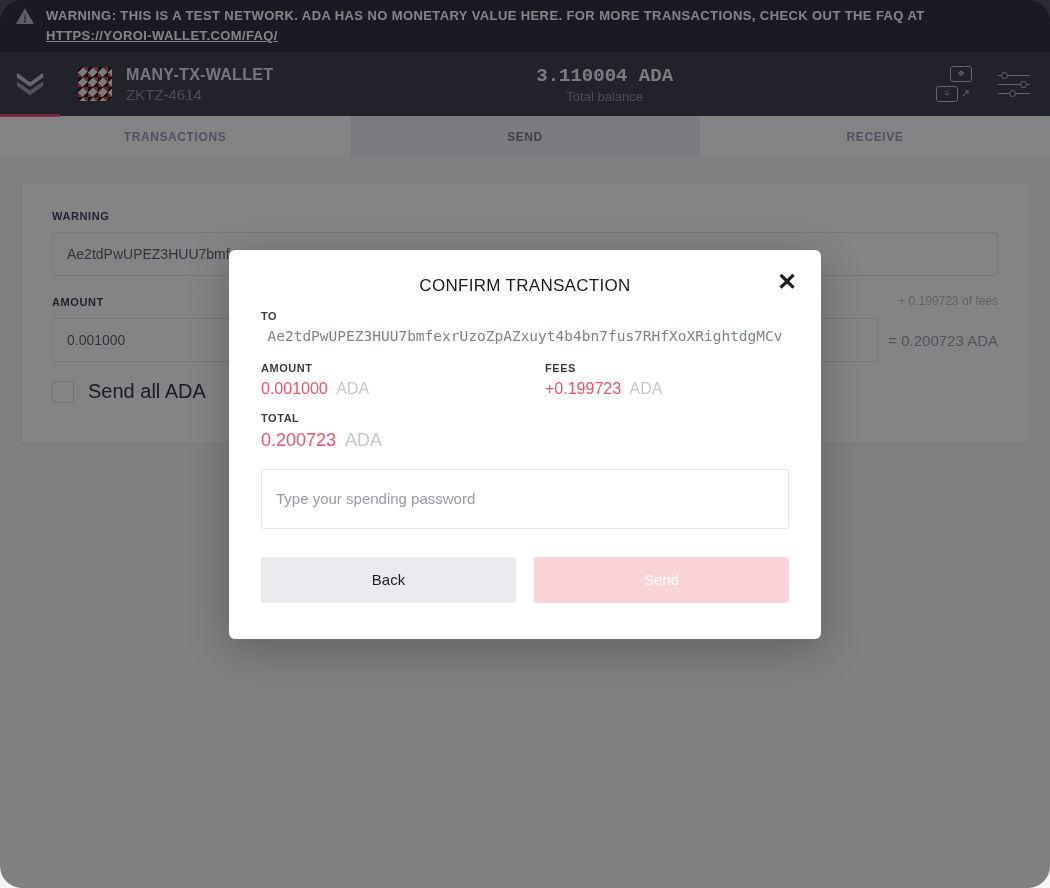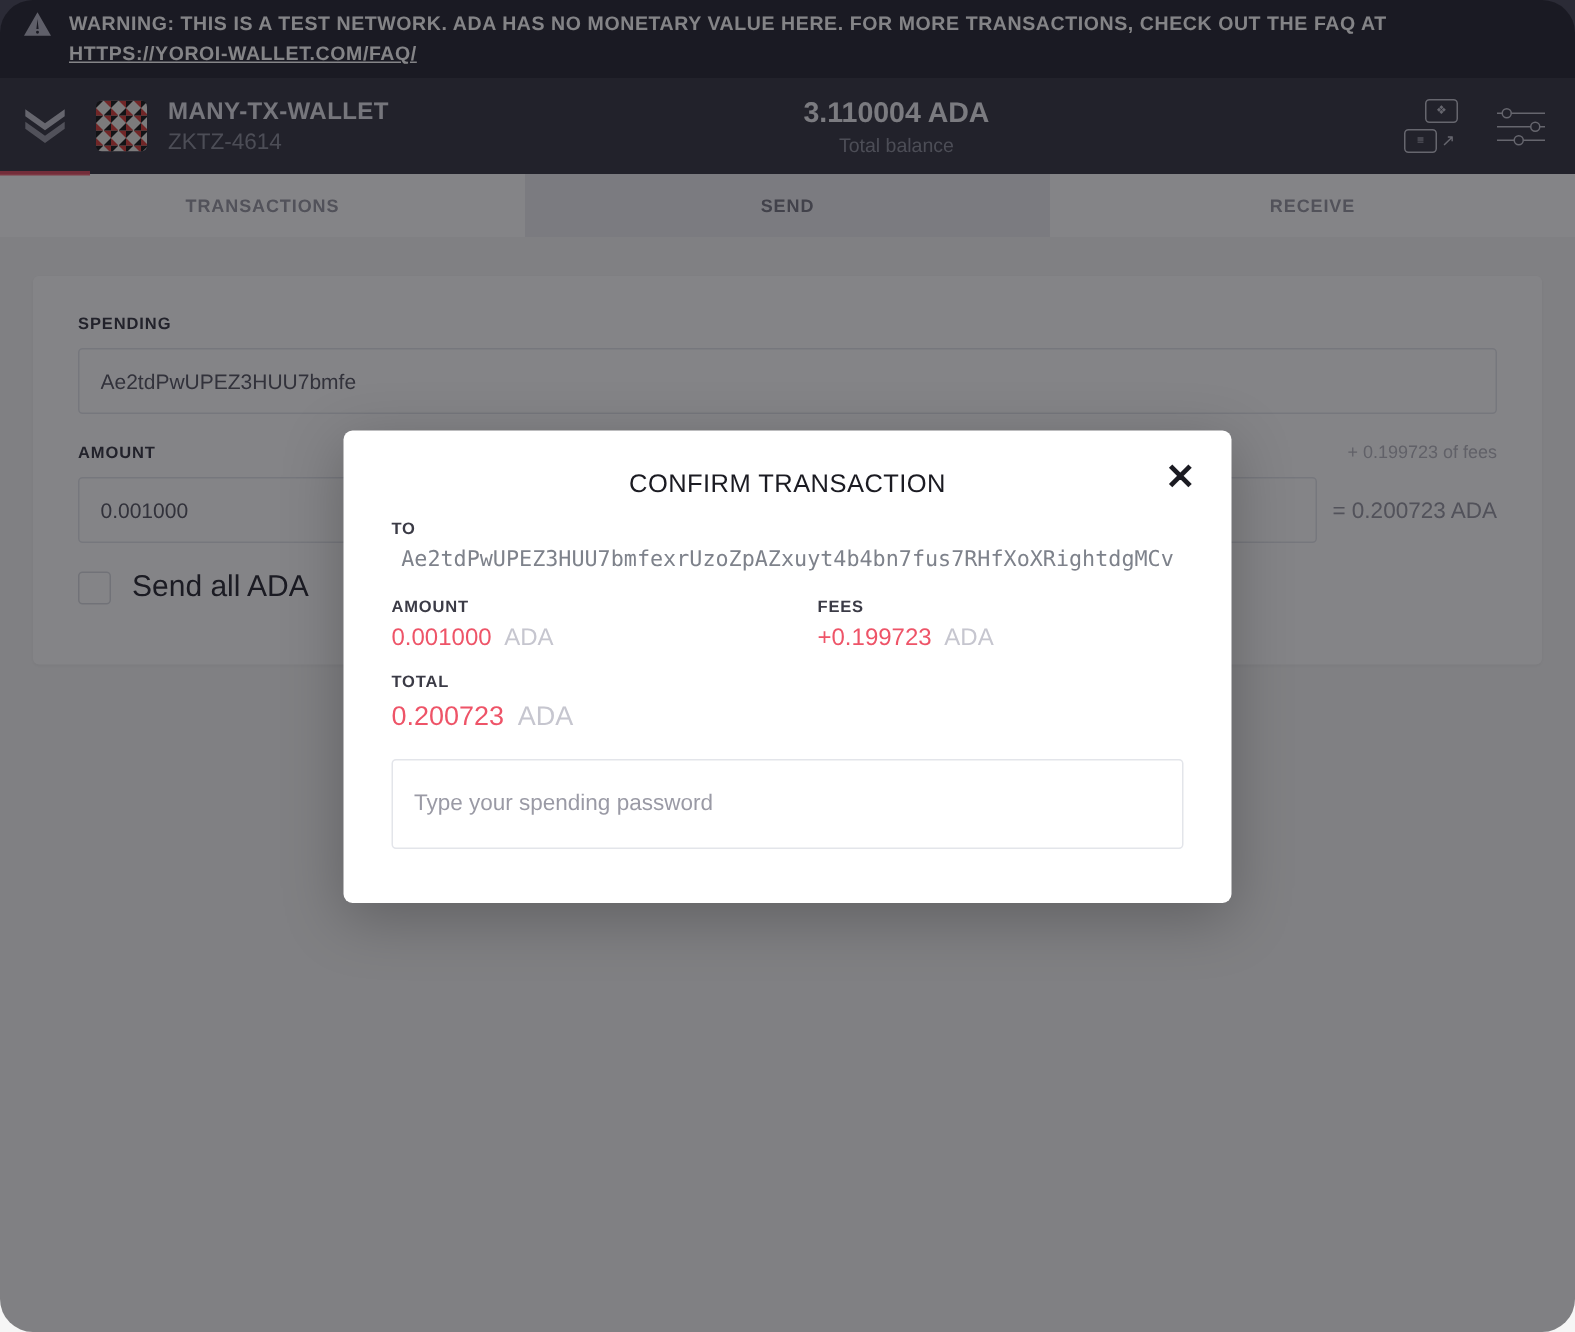--- a/index.html
+++ b/index.html
@@ -35,39 +35,39 @@
   .warn-text{flex:1;}
   .warn-link{color:#fff;text-decoration:underline;}
 
   
   .topnav{
     background:var(--dark2);
     height:64px;
     display:flex;
     align-items:center;
     padding:0 20px 0 0;
-    gap:4px;
+    gap:18px;
     color:#fff;
   }
   .brand-tile{width:60px;height:64px;display:flex;align-items:center;justify-content:center;position:relative;}
   .brand-tile::after{content:"";position:absolute;bottom:-1px;left:0;right:0;height:3px;background:var(--accent);opacity:.9;}
   .brand-icon{fill:#c2c2cc;}
   .wallet-ident{
     width:34px;height:34px;border-radius:4px;
     background:
       linear-gradient(45deg,#d8433f 25%,transparent 25%) 0 0/10px 10px,
       linear-gradient(-45deg,#1b1c1c 25%,transparent 25%) 0 0/10px 10px,
       linear-gradient(45deg,transparent 75%,#d8433f 75%) 0 0/10px 10px,
       linear-gradient(-45deg,transparent 75%,#1b1c1c 75%) 0 0/10px 10px,
       #efece8;
   }
   .wallet-name{font-size:16px;font-weight:700;letter-spacing:.3px;color:#e2e2e8;}
   .wallet-sub{font-size:15px;color:#8f919d;margin-top:2px;}
   .balance-block{margin-left:auto;margin-right:auto;text-align:center;}
-  .balance-amt{font-size:19px;font-weight:700;color:#ececf0;}
+  .balance-amt{font-size:19px;font-weight:700;color:#ececf0;font-family:Liberation Mono, monospace;}
   .balance-lbl{font-size:13px;color:#8f919d;margin-top:2px;}
   .nav-right{display:flex;align-items:center;gap:26px;}
   .stacked-icon{position:relative;width:36px;height:36px;}
   .stacked-icon .box{position:absolute;width:22px;height:16px;border:1px solid #c2c2cc;border-radius:3px;display:flex;align-items:center;justify-content:center;}
   .stacked-icon .box.top{right:0;top:0;}
   .stacked-icon .box.bot{left:0;bottom:0;}
   .stacked-icon .mini{font-size:8px;color:#c2c2cc;line-height:1;}
   .stacked-icon .arrow{position:absolute;right:2px;bottom:2px;font-size:11px;color:#c2c2cc;}
   .sliders-icon{position:relative;width:32px;height:22px;}
   .sliders-icon .line{position:absolute;left:0;right:0;height:1px;background:#c2c2cc;}
@@ -192,21 +192,21 @@
 
 <div class="tabs">
   <div class="tab">TRANSACTIONS</div>
   <div class="tab active">SEND</div>
   <div class="tab">RECEIVE</div>
 </div>
 
 <div class="page">
   <div class="card">
 
-    <div class="fld-label">SPENDING</div>
+    <div class="fld-label">WARNING</div>
     <div class="fld-row">
       <input class="input" type="text" value="Ae2tdPwUPEZ3HUU7bmfe" style="">
     </div>
 
     <div class="row2">
       <div class="fld-label" style="margin-bottom:0">AMOUNT</div>
       <div class="fees-hint">+ 0.199723 of fees</div>
     </div>
     <div class="fld-row">
       <input class="input" type="text" value="0.001000" style="">
@@ -251,14 +251,18 @@
     <div class="m-total-row">
       <div class="m-label">TOTAL</div>
       <div class="m-total">
         <span class="num">0.200723</span>
         <span class="unit">ADA</span>
       </div>
     </div>
 
     <input class="pw-input" type="password" placeholder="Type your spending password" style="">
 
+    <div class="modal-actions">
+      <button class="btn btn-back">Back</button>
+      <button class="btn btn-send">Send</button>
+    </div>
   </div>
 </div>
 
 </body></html>

